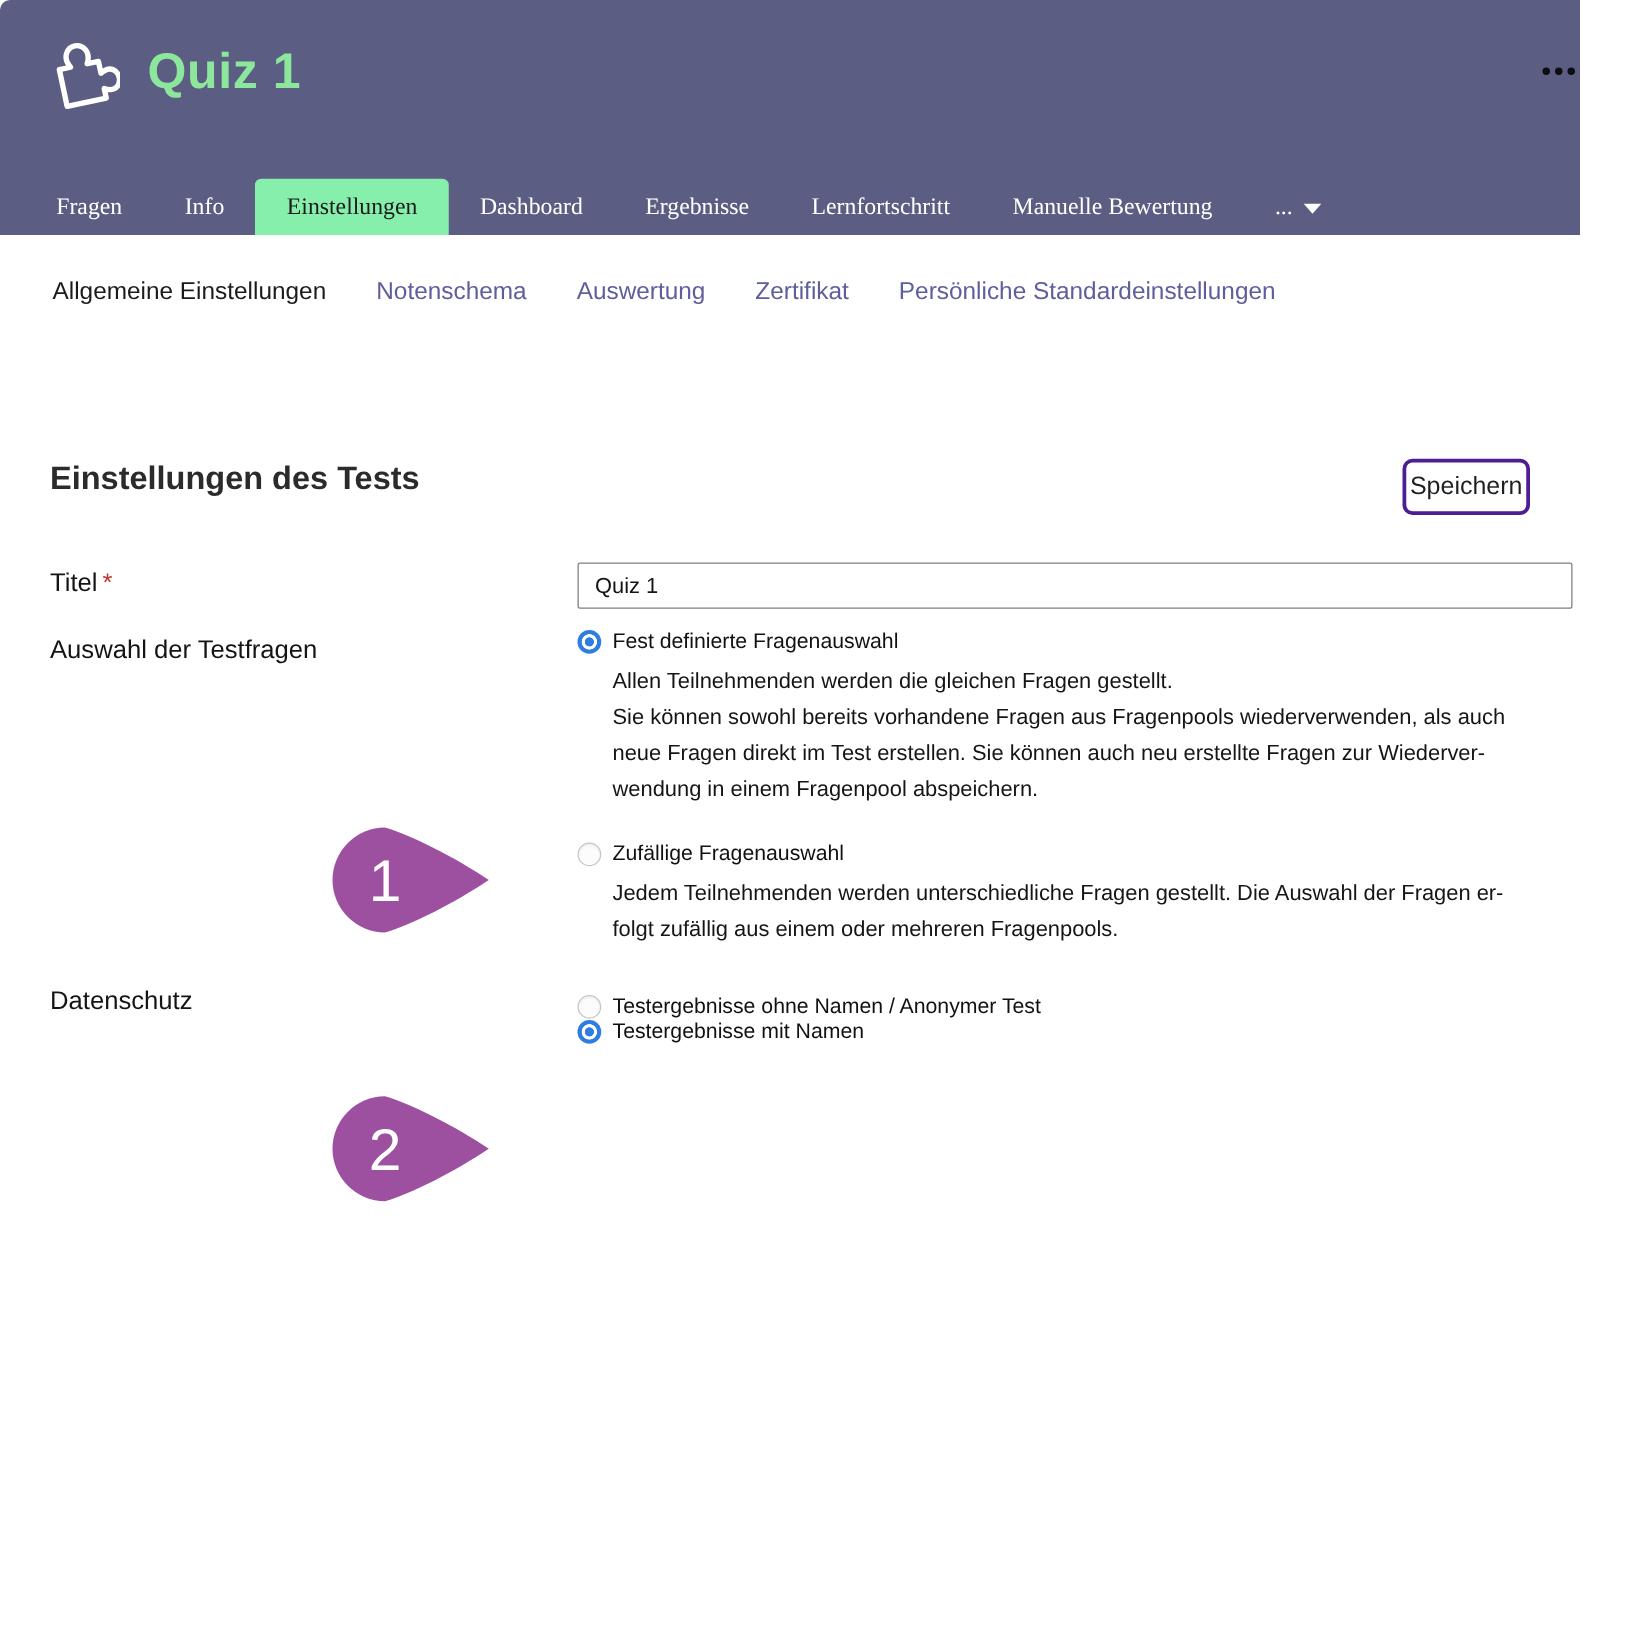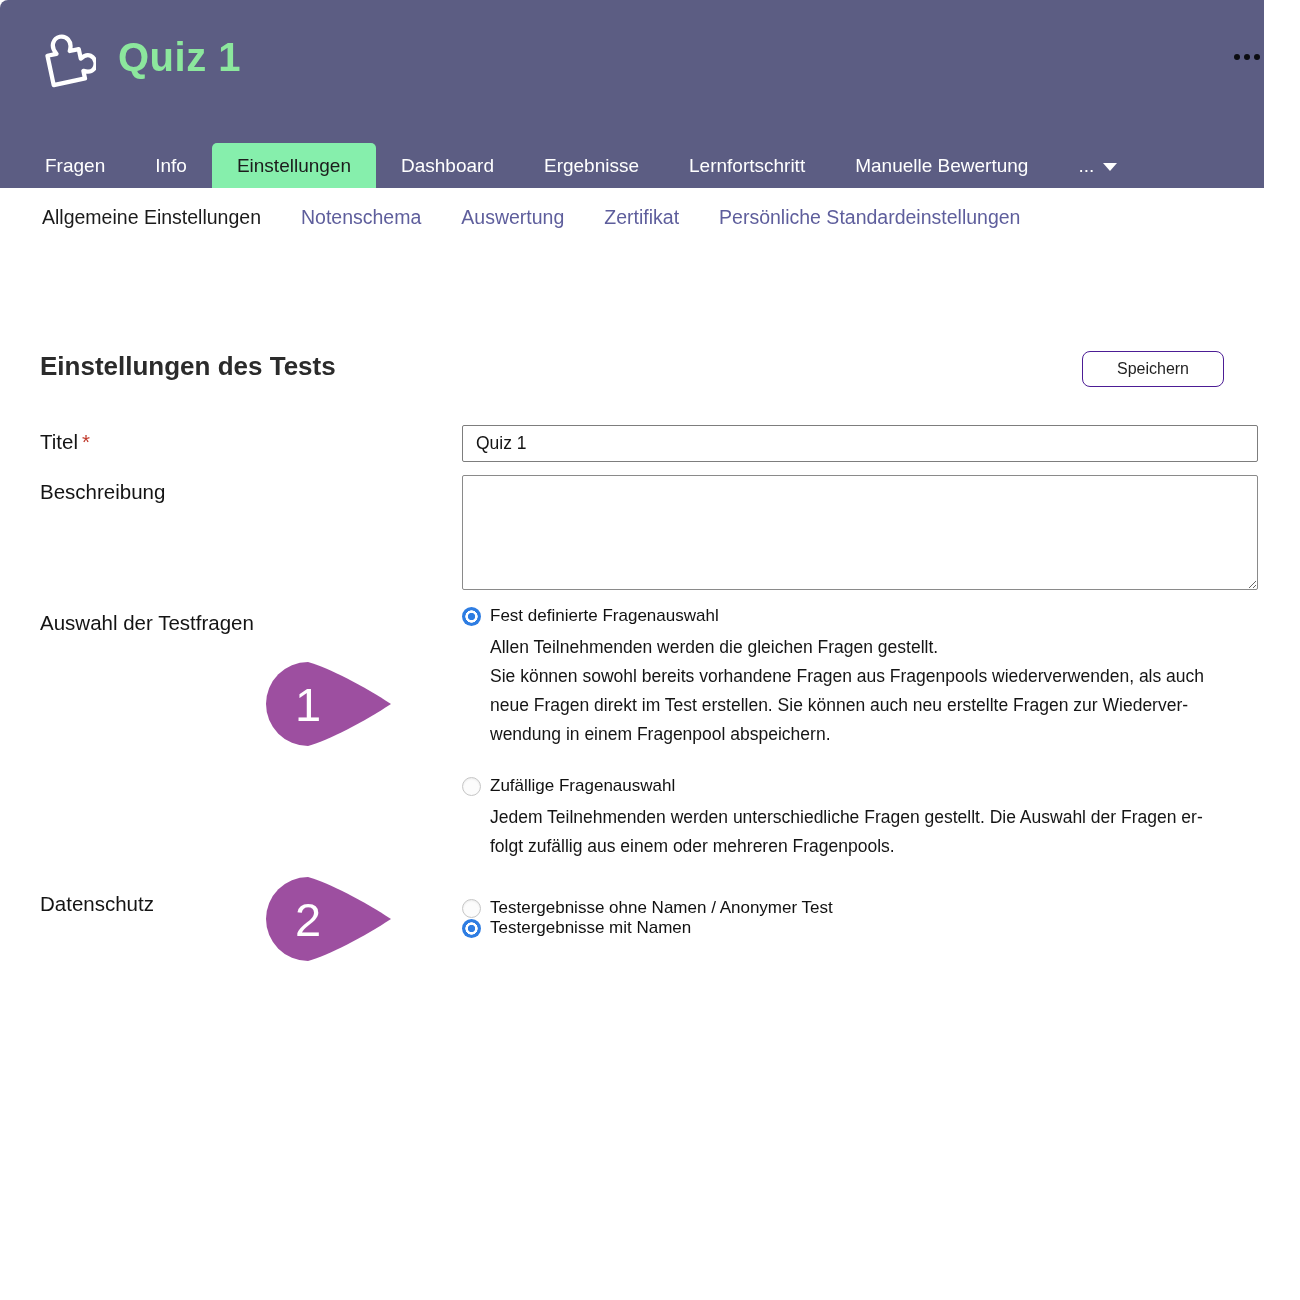--- a/index.html
+++ b/index.html
@@ -8,36 +8,36 @@
   .page { position:relative; width:1264px; height:1300px; background:#fff; overflow:hidden; }
 
   
   .header { position:relative; width:1300px; height:188px; background:#5C5D83; border-radius:8px 8px 0 0; }
   .header-top { display:flex; align-items:center; padding:26px 36px 0 34px; }
   .obj-icon { width:62px; height:62px; flex:0 0 auto; }
   .header-title { margin-left:22px; font-size:40px; font-weight:bold; color:#8CE79D; letter-spacing:0.5px; }
   .kebab { position:absolute; right:34px; top:48px; display:flex; gap:4px; cursor:pointer; padding:6px; }
   .kebab i { width:6px; height:6px; border-radius:50%; background:#0d0d12; display:block; }
 
-  .tabbar { position:absolute; left:20px; bottom:0; display:flex; align-items:flex-end; }
+  .tabbar { position:absolute; left:20px; bottom:0; display:flex; align-items:flex-end;font-family:Liberation Serif, serif; }
   .tab { height:45px; line-height:45px; padding:0 25px; font-size:19px; color:#ffffff; cursor:pointer; white-space:nowrap; }
   .tab.active { background:#86efac; color:#1c1c1c; border-radius:5px 5px 0 0; }
   .tab-overflow { display:flex; align-items:center; gap:9px; }
   .caret-down { width:0; height:0; border-left:7px solid transparent; border-right:7px solid transparent; border-top:8px solid #ffffff; display:inline-block; margin-bottom:-2px; }
 
   
-  .subtabs { display:flex; padding:18px 0 20px 22px; background:#fff; }
+  .subtabs { display:flex; padding:34px 0 20px 22px; background:#fff; }
   .subtab { padding:0 20px; font-size:19.5px; color:#5E5E9C; cursor:pointer; white-space:nowrap; }
   .subtab.active { color:#1b1b1b; }
 
   
   .content { padding:0 40px; }
   .heading-row { margin-top:102px; display:flex; justify-content:space-between; align-items:flex-start; }
   .page-heading { font-size:26px; font-weight:bold; color:#2b2b2b; }
-  .save-btn { font-family:"Liberation Sans", sans-serif; font-size:16px; color:#1f1f1f; background:#ffffff; border:1px solid #4c1d95; border-radius:8px; padding:8px 34px; cursor:pointer; }
+  .save-btn { font-family:"Liberation Sans", sans-serif; font-size:20px; color:#1f1f1f; background:#ffffff; border:3px solid #4c1d95; border-radius:8px; padding:8px 3px; cursor:pointer; }
 
   .form { margin-top:38px; }
   .form-row { display:flex; align-items:flex-start; }
   .row-label { width:422px; flex:0 0 422px; font-size:20.5px; color:#141414; padding-top:5px; }
   .req { color:#C0392B; margin-left:4px; }
   .row-control { flex:1; }
 
   .text-input { width:796px; height:37px; border:1px solid #7d7d7d; border-radius:2px; font-family:"Liberation Sans", sans-serif; font-size:17.5px; color:#141414; padding:0 13px; background:#fff; }
   .textarea { width:796px; height:115px; border:1px solid #8a8a8a; border-radius:2px; font-family:"Liberation Sans", sans-serif; font-size:17.5px; padding:8px 13px; resize:both; background:#fff; display:block; }
 
@@ -117,26 +117,20 @@
 
       <div class="form-row">
         <div class="row-label">
           <span>Titel</span><span class="req">*</span>
         </div>
         <div class="row-control">
           <input class="text-input" type="text" value="Quiz 1" style="">
         </div>
       </div>
 
-      <div class="form-row row-desc">
-        <div class="row-label">Beschreibung</div>
-        <div class="row-control">
-          <textarea class="textarea" style=""></textarea>
-        </div>
-      </div>
 
       <div class="form-row row-questions">
         <div class="row-label">Auswahl der Testfragen</div>
         <div class="row-control">
 
           <div>
             <div class="radio-option">
               <span class="radio checked"></span>
               <span class="radio-label">Fest definierte Fragenauswahl</span>
             </div>

